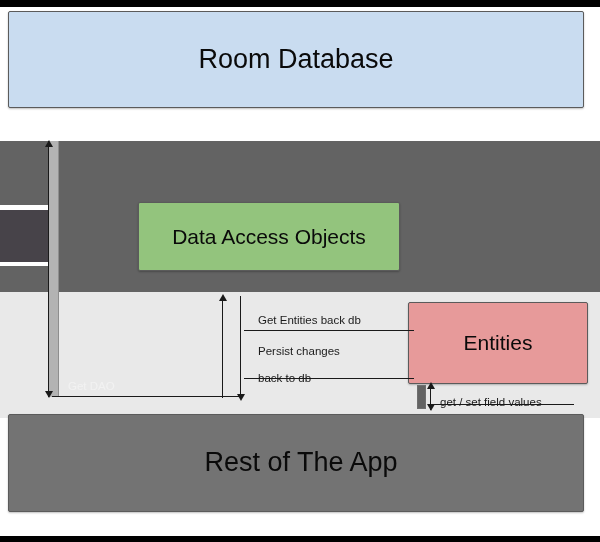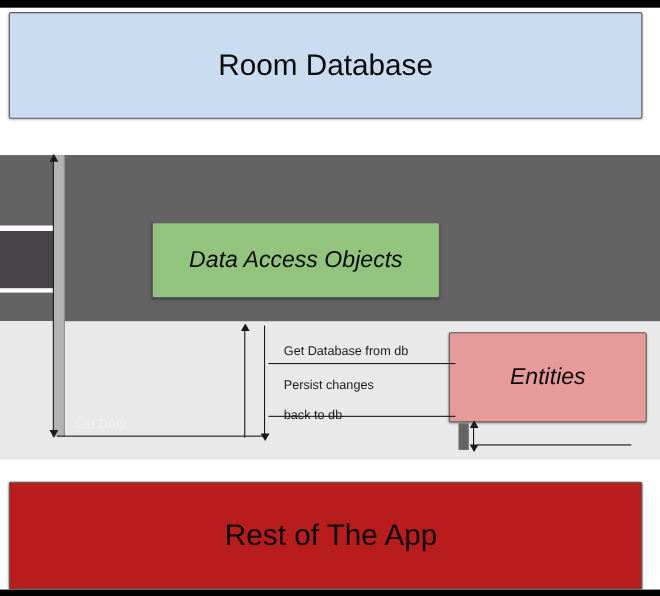--- a/index.html
+++ b/index.html
@@ -18,21 +18,21 @@
     box-sizing:border-box;
     border:1px solid #5b5b5b;
     border-radius:2px;
     display:flex;align-items:center;justify-content:center;
     color:#0a0a0a;
     text-align:center;
     line-height:1.1;
     box-shadow:0 1px 2px rgba(0,0,0,.25);
   }
   .node.big{font-size:27px;}
-  .node.mid{font-size:21px;font-style:italic;}
+  .node.mid{font-size:21px;}
 
   
   .lifeline{position:absolute;width:1px;background:#1a1a1a;}
   .activation{position:absolute;box-sizing:border-box;border:1px solid #6f6f6f;}
 
   
   .msgline{position:absolute;height:1px;background:#1a1a1a;}
   .arrowhead{position:absolute;width:0;height:0;}
   .arrow-up{border-left:4px solid transparent;border-right:4px solid transparent;border-bottom:7px solid #1a1a1a;}
   .arrow-down{border-left:4px solid transparent;border-right:4px solid transparent;border-top:7px solid #1a1a1a;}
@@ -64,21 +64,21 @@
   </div>
 
   <div class="node mid" style="left:138px;top:202px;width:262px;height:69px;background:#93c47d;">
     <span>Data Access Objects</span>
   </div>
 
   <div class="node mid" style="left:408px;top:302px;width:180px;height:82px;background:#e79a9a;">
     <span>Entities</span>
   </div>
 
-  <div class="node big" style="left:8px;top:438px;width:576px;height:98px;background:#b91c1c;padding-left:10px;">
+  <div class="node big" style="left:8px;top:414px;width:576px;height:98px;background:#737373;padding-left:10px;">
     <span>Rest of The App</span>
   </div>
 
   <div class="lifeline" style="left:48px;top:141px;height:256px;"></div>
   <div class="arrowhead arrow-up" style="left:45px;top:140px;"></div>
   <div class="arrowhead arrow-down" style="left:45px;top:391px;"></div>
 
   <div class="lifeline" style="left:222px;top:296px;height:102px;"></div>
   <div class="arrowhead arrow-up" style="left:219px;top:294px;"></div>
 
@@ -87,21 +87,22 @@
 
   <div class="activation" style="left:417px;top:385px;width:9px;height:24px;background:#636363;"></div>
   <div class="lifeline" style="left:430px;top:384px;height:26px;"></div>
   <div class="arrowhead arrow-up" style="left:427px;top:382px;"></div>
   <div class="arrowhead arrow-down" style="left:427px;top:404px;"></div>
 
   <div class="msgline" style="left:52px;top:396px;width:188px;"></div>
   <div class="label ondark" style="left:68px;top:380px;">Get DAO</div>
 
   <div class="msgline" style="left:244px;top:330px;width:170px;"></div>
-  <div class="label onlight" style="left:258px;top:314px;">Get Database from db</div>
+  <div class="label onlight" style="left:258px;top:314px;">Get Entities back db</div>
 
   <div class="msgline" style="left:244px;top:378px;width:170px;"></div>
   <div class="label onlight" style="left:258px;top:345px;">Persist changes</div>
   <div class="label onlight" style="left:258px;top:372px;text-align:right;">back to db</div>
 
   <div class="msgline" style="left:434px;top:404px;width:140px;"></div>
+  <div class="label onlight" style="left:440px;top:396px;">get / set field values</div>
 
 </div>
 
 </body></html>

